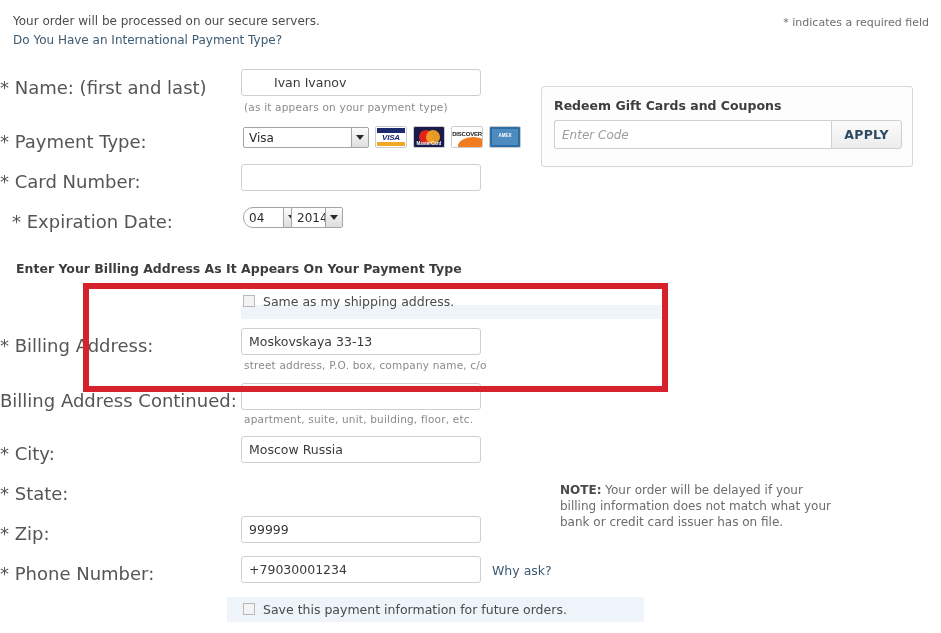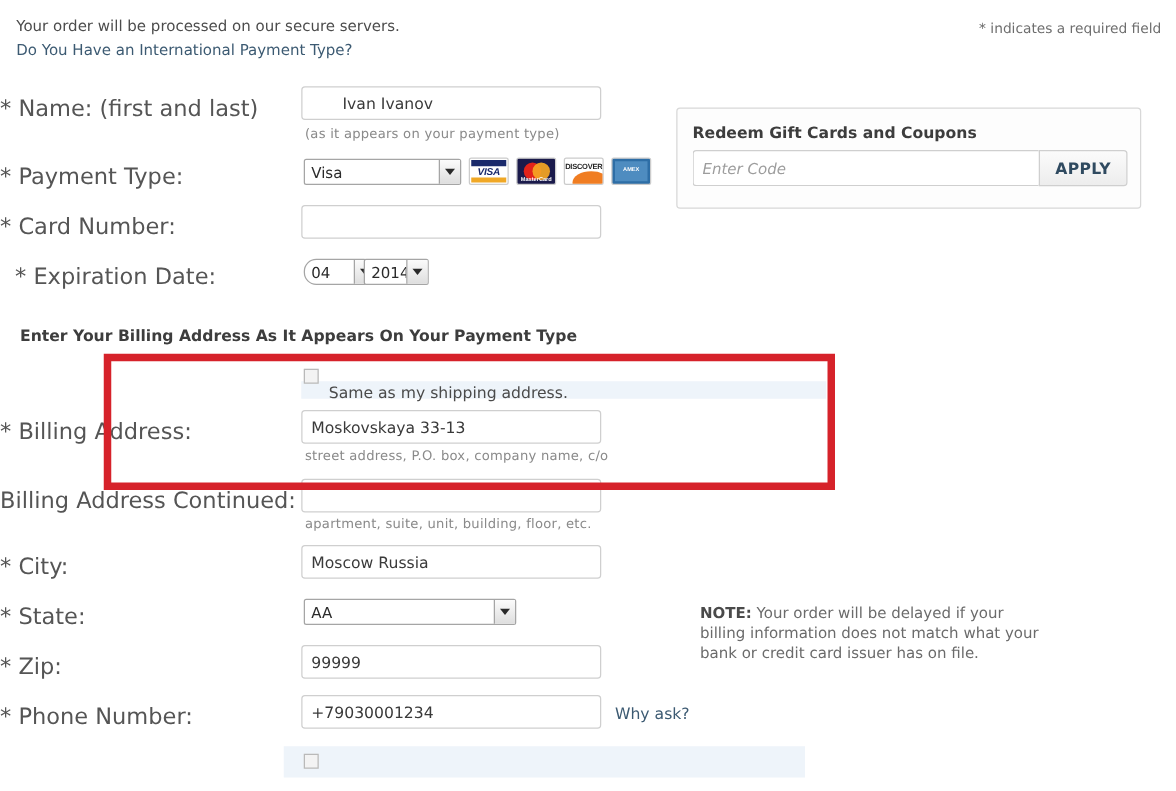--- a/index.html
+++ b/index.html
@@ -324,50 +324,45 @@
     <div class="gift-title">Redeem Gift Cards and Coupons</div>
     <input class="gift-input" placeholder="Enter Code" style="">
     <div class="gift-apply">APPLY</div>
   </div>
 
   <div class="billing-head">Enter Your Billing Address As It Appears On Your Payment Type</div>
 
   <div class="band" style="left:241px; top:305px; width:420px; height:14px;"></div>
 
   <div class="cbx" style="left:243px; top:295px;"></div>
-  <div class="cbx-lbl" style="left:263px; top:294px;margin-top:12px;">Same as my shipping address.</div>
+  <div class="cbx-lbl" style="left:263px; top:294px;">Same as my shipping address.</div>
 
   <div class="lbl" style="left:0px; top:335px; width:232px;">* Billing Address:</div>
   <input class="tf" style="left: 241px; top: 328px; width: 240px;" value="Moskovskaya 33-13">
   <div class="hint" style="left:244px; top:359px;">street address, P.O. box, company name, c/o</div>
 
   <div class="lbl" style="left:0px; top:390px; width:232px;">Billing Address Continued:</div>
   <input class="tf" style="left: 241px; top: 383px; width: 240px;" value="">
   <div class="hint" style="left:244px; top:413px;">apartment, suite, unit, building, floor, etc.</div>
 
   <div class="lbl" style="left:0px; top:443px; width:232px;">* City:</div>
   <input class="tf" style="left: 241px; top: 436px; width: 240px;" value="Moscow Russia">
 
   <div class="lbl" style="left:0px; top:483px; width:232px;">* State:</div>
-  <div class="sel" style="left:243px; top:479px; width:170px;">
-    <span class="sel-txt">AA</span>
-    <span class="sel-btn">
-        <span class="caret"></span>
-      </span>
-  </div>
 
   <div class="lbl" style="left:0px; top:523px; width:232px;">* Zip:</div>
   <input class="tf" style="left: 241px; top: 516px; width: 240px;" value="99999">
 
   <div class="lbl" style="left:0px; top:563px; width:232px;">* Phone Number:</div>
   <input class="tf" style="left: 241px; top: 556px; width: 240px;" value="+79030001234">
   <a class="why-ask">Why ask?</a>
 
   <div class="note">
     <b>NOTE:</b><span> Your order will be delayed if your billing information does not match what your bank or credit card issuer has on file.</span>
   </div>
 
   <div class="save-bar"></div>
   <div class="cbx" style="left:243px; top:603px;"></div>
+  <div class="cbx-lbl" style="left:263px; top:602px;">Save this payment information for future orders.</div>
 
   <div class="red-box"></div>
 
 </div>
 
 </body></html>

